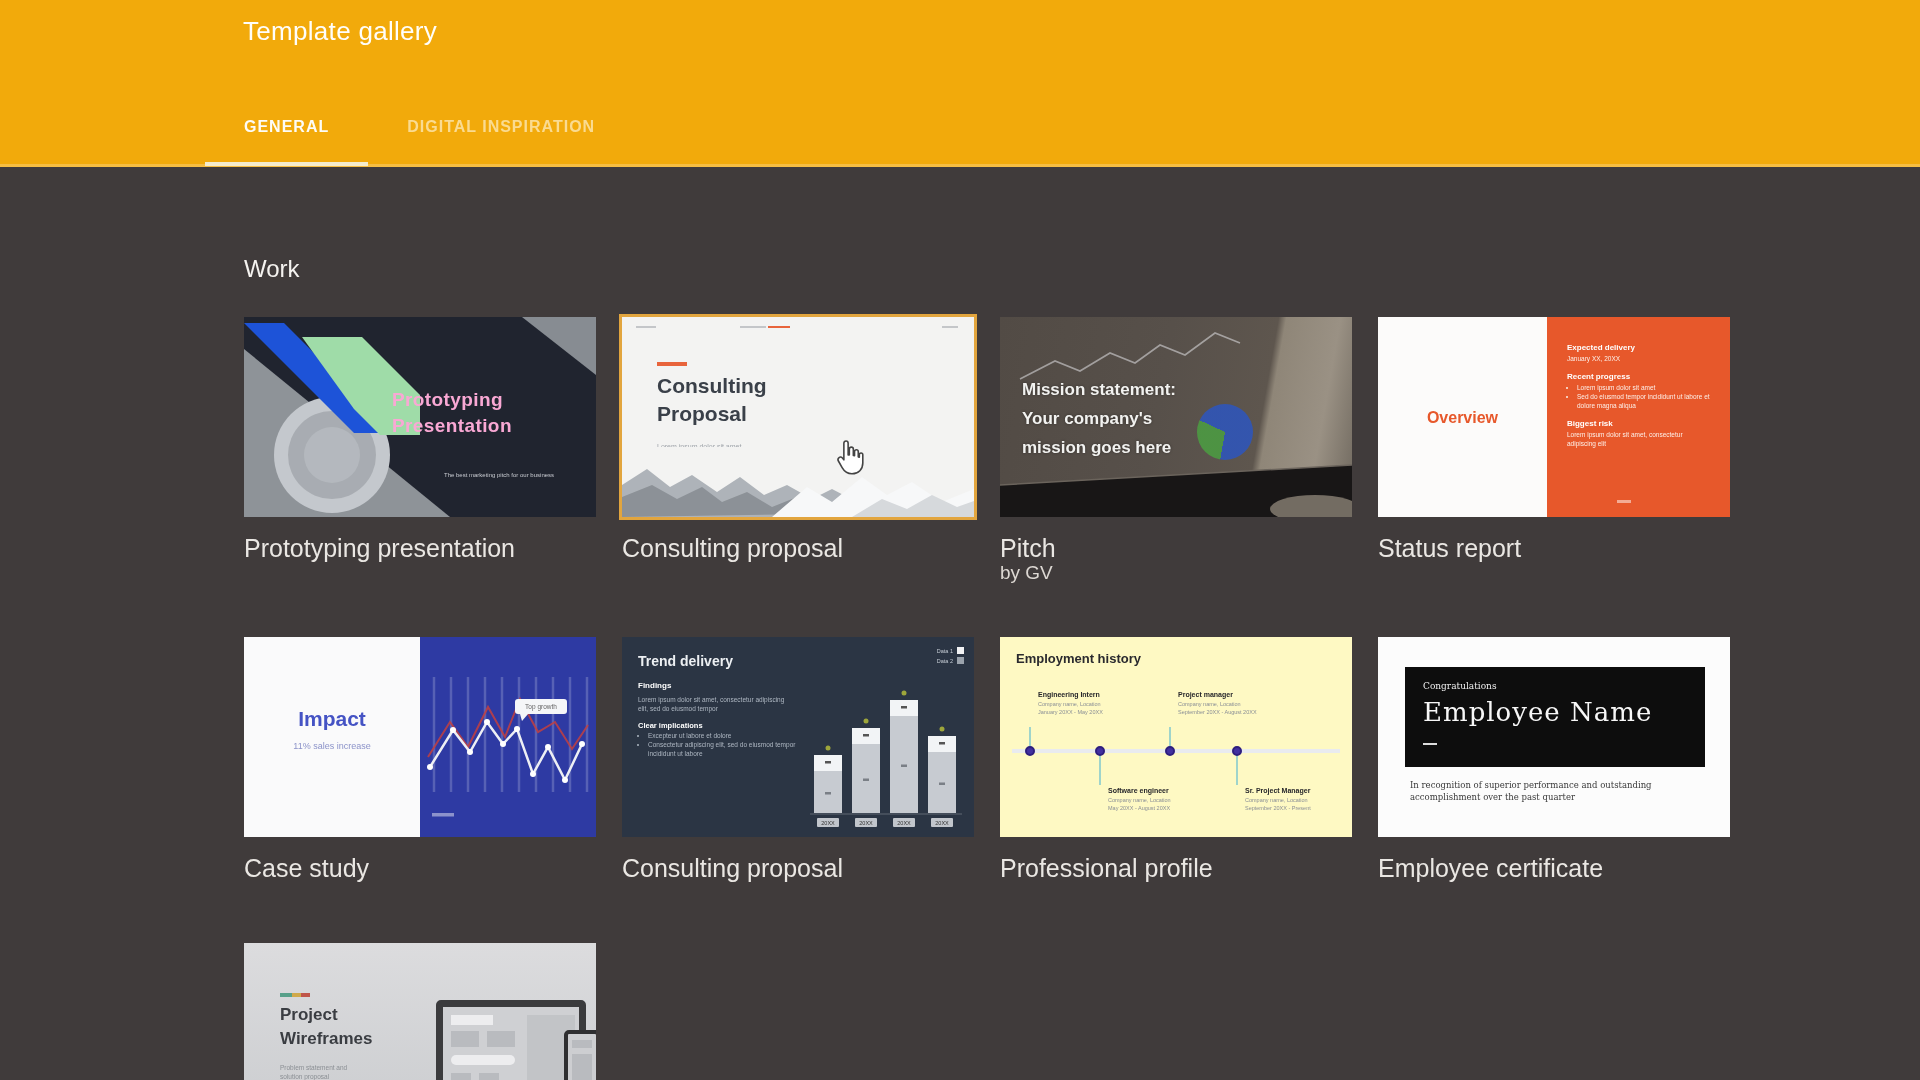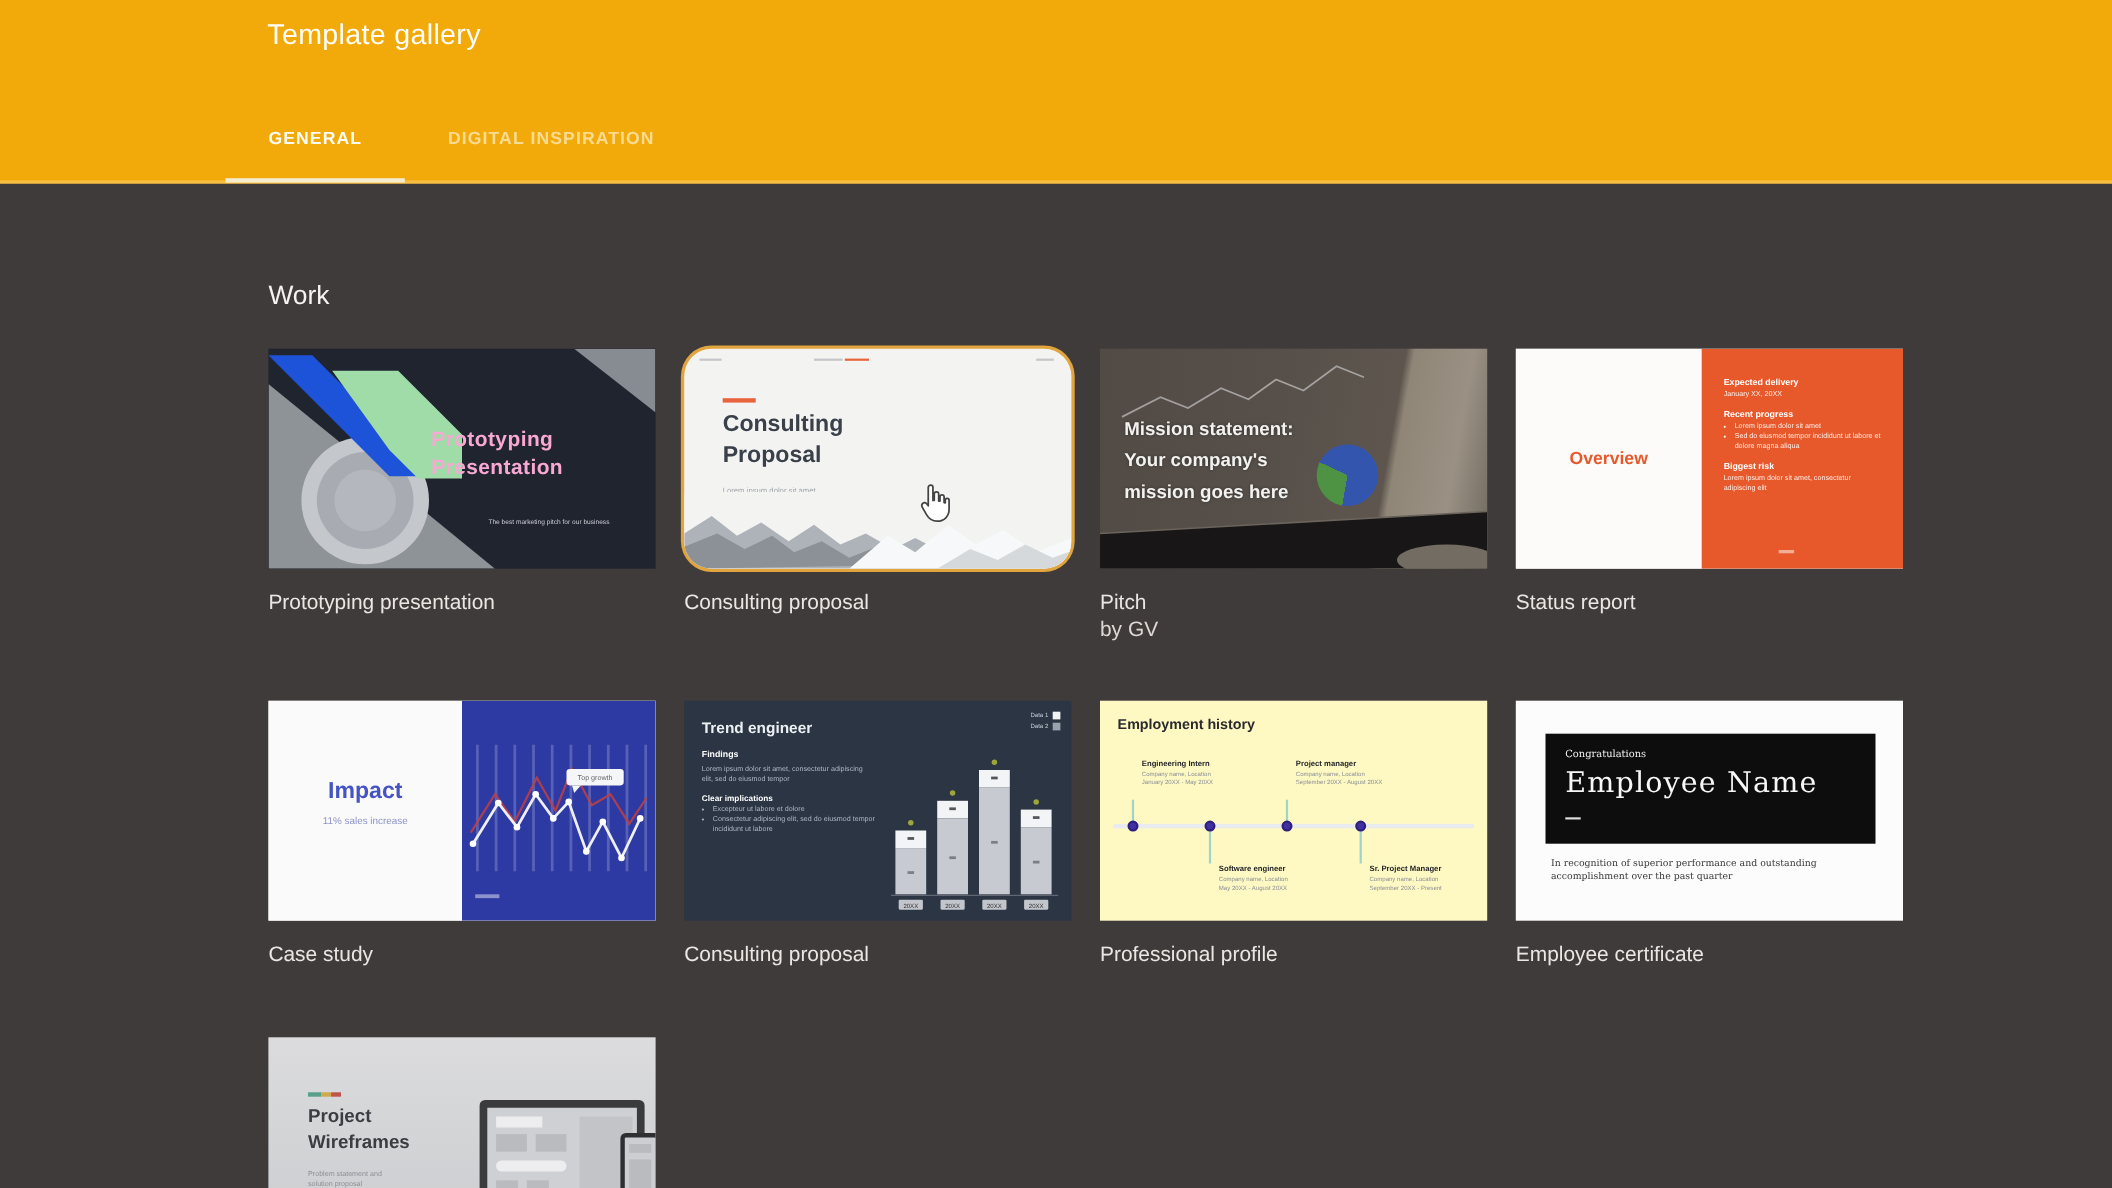--- a/index.html
+++ b/index.html
@@ -20,22 +20,22 @@
   .tab.active:after{content:"";position:absolute;left:0;bottom:1px;width:100%;height:4px;
                     background:#F3ECCF;}
   
   .content{position:absolute;left:244px;top:167px;}
   .section-title{margin:88px 0 34px 0;font-size:24px;font-weight:500;color:#F5F3F0;}
   .row{display:flex;gap:26px;}
   .row-1{margin-bottom:51px;}
   .row-2{margin-bottom:63px;}
   .card{width:352px;cursor:pointer;}
   .thumb{position:relative;width:352px;height:200px;overflow:hidden;background:#fff;}
-  .thumb.selected{box-shadow:0 0 0 3px #E2A53E;border-radius:25px;}
-  .card-label{margin-top:20px;font-size:19px;color:#EAE7E3;line-height:23px;}
+  .thumb.selected{box-shadow:0 0 0 3px #E2A53E;}
+  .card-label{margin-top:20px;font-size:25px;color:#EAE7E3;line-height:23px;}
   .card-sublabel{font-size:19px;color:#DDD8D3;line-height:26px;}
   .abs{position:absolute;}
   
   .t1-title{left:148px;top:70px;color:#f9a8d4;font-size:19px;font-weight:600;
             letter-spacing:.4px;line-height:26px;}
   .t1-sub{left:200px;top:155px;color:#C9CCD2;font-size:6px;}
   
   .t2{background:#F3F3F2;}
   .t2-topbar span{position:absolute;top:9px;height:2px;background:#C4C6C9;}
   .t2-dash{left:35px;top:45px;width:30px;height:4px;background:#E8643C;}
@@ -262,21 +262,21 @@
               </g>
               <rect x="12" y="176" width="22" height="3.5" fill="rgba(255,255,255,0.45)"></rect>
             </svg>
           </div>
         </div>
         <div class="card-label">Case study</div>
       </div>
 
       <div class="card">
         <div class="thumb t6">
-          <div class="abs t6-title">Trend engineer</div>
+          <div class="abs t6-title">Trend delivery</div>
           <div class="t6-h" style="left:16px;top:44px;">Findings</div>
           <div class="t6-p" style="left:16px;top:58px;">Lorem ipsum dolor sit amet, consectetur adipiscing elit, sed do eiusmod tempor</div>
           <div class="t6-h" style="left:16px;top:84px;font-size:7.5px;">Clear implications</div>
           <ul class="t6-p" style="left:16px;top:94px;margin:0;padding-left:10px;">
             <li>Excepteur ut labore et dolore</li>
             <li>Consectetur adipiscing elit, sed do eiusmod tempor incididunt ut labore</li>
           </ul>
           <div class="t6-legend">
             <div class="lg-row">
                 <span>Data 1</span>

